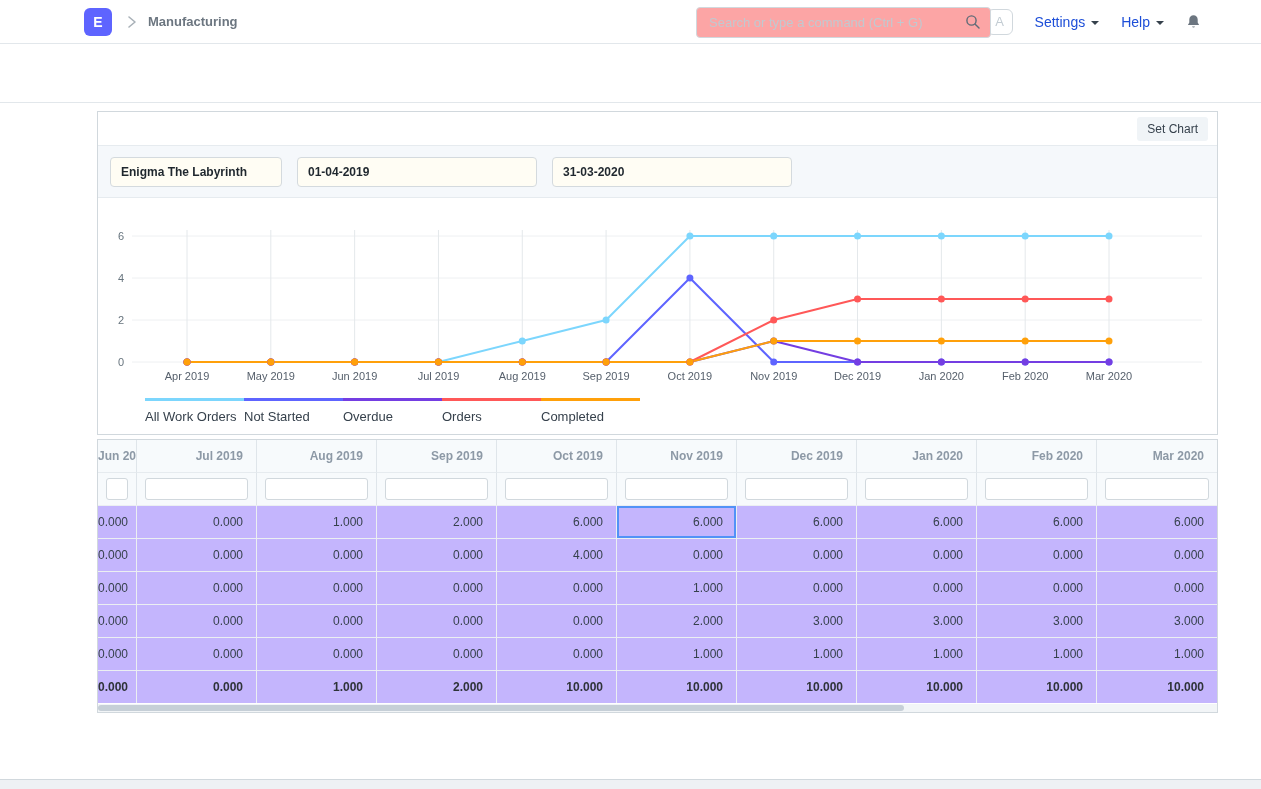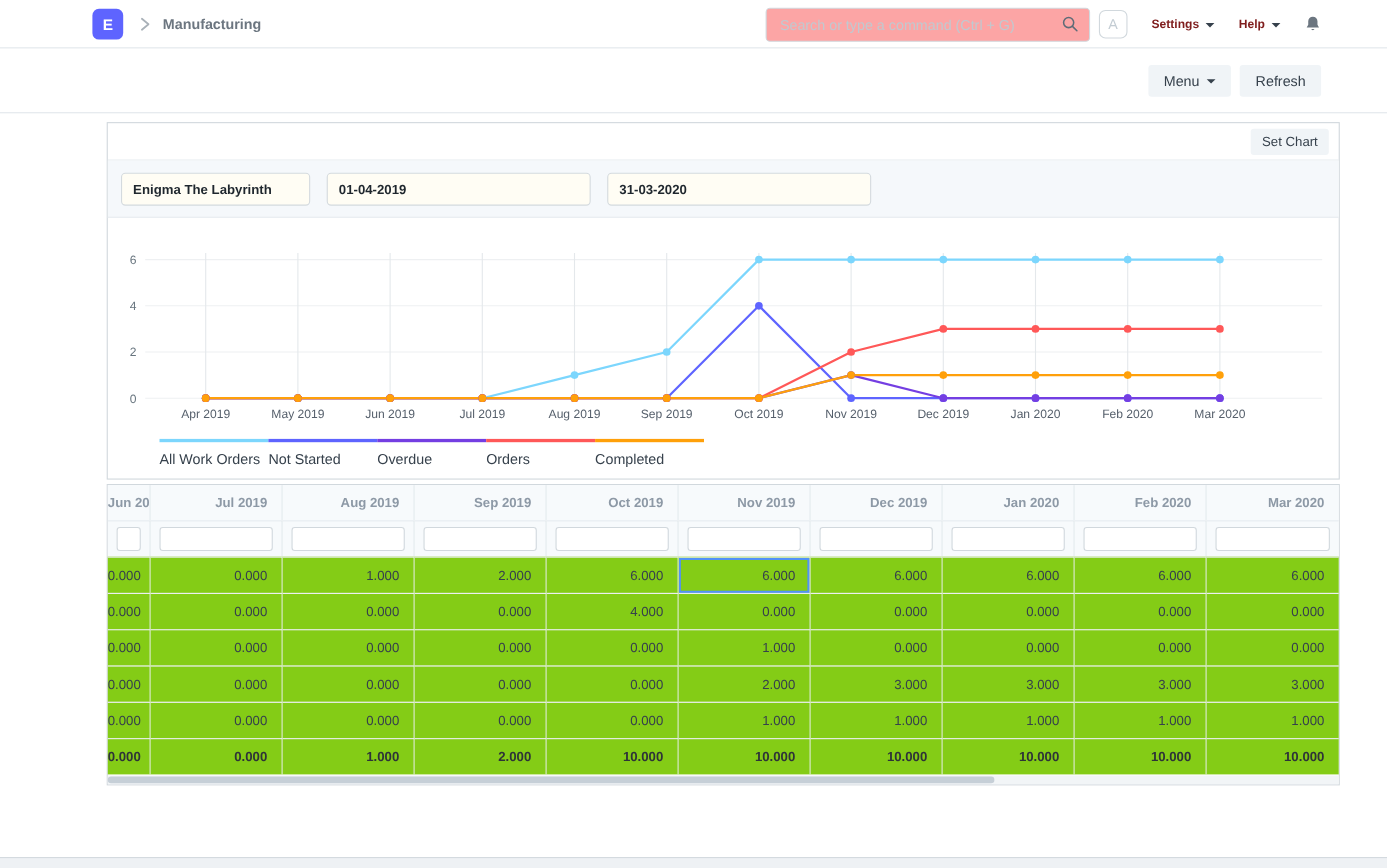--- a/index.html
+++ b/index.html
@@ -15,21 +15,21 @@
   .crumb { font-size:13px; font-weight:700; color:#6c7680; cursor:pointer; }
   .nav-search { position:absolute; left:696px; top:7px; width:295px; height:31px; }
   .nav-search input { width:100%; height:100%; border:1px solid #d1d8dd; border-radius:4px;
     padding:0 34px 0 12px; font-size:13px; color:#36414c; background:#fca5a5; outline:none;
     font-family:inherit; }
   .nav-search input::placeholder { color:#c0c9d0; }
   .nav-search .mag { position:absolute; right:10px; top:7px; }
   .nav-right { margin-left:auto; display:flex; align-items:center; gap:22px; }
   .avatar { width:26px; height:26px; border:1px solid #d1d8dd; border-radius:6px; color:#c3ccd3;
     font-size:13px; display:flex; align-items:center; justify-content:center; cursor:pointer; background:#fff; }
-  .nav-item { font-size:11px; font-weight:700; color:#7f1d1d; display:flex; align-items:center;
+  .nav-item { font-size:14px; font-weight:400; color:#1d4ed8; display:flex; align-items:center;
     gap:6px; cursor:pointer; }
   .caret { width:0; height:0; border-left:4px solid transparent; border-right:4px solid transparent;
     border-top:4px solid #36414c; display:inline-block; margin-top:2px; }
 
   
   .page-head { height:59px; background:#fff; border-bottom:1px solid #e2e7eb;
     display:flex; align-items:center; padding:0 60px 0 85px; }
   .page-title { font-size:22px; font-weight:700; color:#36414c; letter-spacing:.2px; }
   .head-actions { margin-left:auto; display:flex; gap:8px; }
   .btn { background:#f0f4f7; border:none; border-radius:3px; font-size:13px; color:#36414c;
@@ -61,21 +61,21 @@
   .dt-cell { flex:none; overflow:hidden; white-space:nowrap; text-align:right;
     padding-right:13px; display:flex; align-items:center; justify-content:flex-end; }
   .dt-cell.c0 { padding-right:8px; }
   .clip { direction:rtl; }
   .dt-head .dt-cell { height:32px; background:#f7fafc; border-right:1px solid #dfe5ea;
     font-size:12px; font-weight:700; color:#8d99a6; cursor:pointer; }
   .dt-filterrow .dt-cell { height:33px; background:#f7fafc; border-right:1px solid #dfe5ea;
     border-top:1px solid #e6ebef; justify-content:center; padding:0; }
   .dt-filterrow input { width:calc(100% - 16px); height:22px; border:1px solid #d1d8dd;
     border-radius:3px; background:#fff; outline:none; font-family:inherit; }
-  .dt-body .dt-cell { height:33px; background:#84cc16; border-right:1px solid #ebeff2;
+  .dt-body .dt-cell { height:33px; background:#c4b5fd; border-right:1px solid #ebeff2;
     border-top:1px solid #ebeff2; font-size:12px; color:#36414c; cursor:pointer; }
   .dt-row .dt-cell:last-child { border-right:none; }
   .dt-row.total .dt-cell { font-weight:700; color:#2e3338; }
   .dt-cell.sel { box-shadow: inset 0 0 0 2px #5292f7; }
   .dt-scroll { height:8px; background:#f2f5f7; margin-top:1px; position:relative; }
   .dt-scroll .thumb { position:absolute; left:0; top:1px; height:6px; width:72%;
     background:#c6cfd7; border-radius:4px; cursor:grab; }
   .dt-footer { height:25px; border-top:1px solid #d9dfe4; display:flex; align-items:center;
     font-size:12px; color:#8d99a6; padding:0 12px 0 34px; }
   .dt-footer .exec { margin-left:auto; }
@@ -120,27 +120,20 @@
     <span style="cursor:pointer;display:flex;">
       <svg width="15" height="16" viewBox="0 0 15 16">
           <path d="M7.5 1.2c-2.4 0-4.2 1.8-4.2 4.2v3.2L1.9 11h11.2l-1.4-2.4V5.4c0-2.4-1.8-4.2-4.2-4.2z" fill="#6c7680"></path>
           <path d="M6 12.4a1.6 1.6 0 0 0 3 0z" fill="#6c7680"></path>
         </svg>
     </span>
   </div>
 </div>
 
 <div class="page-head">
-  <div class="head-actions">
-    <button class="btn">
-      <span>Menu</span>
-      <span class="caret"></span>
-    </button>
-    <button class="btn">Refresh</button>
-  </div>
 </div>
 
 <div class="content">
 
   <div class="card">
     <div class="setchart-row">
       <button class="btn-xs">Set Chart</button>
     </div>
     <div class="filters-row" id="filters">
         <input class="filter-input" value="Enigma The Labyrinth" style="width: 172px;">

